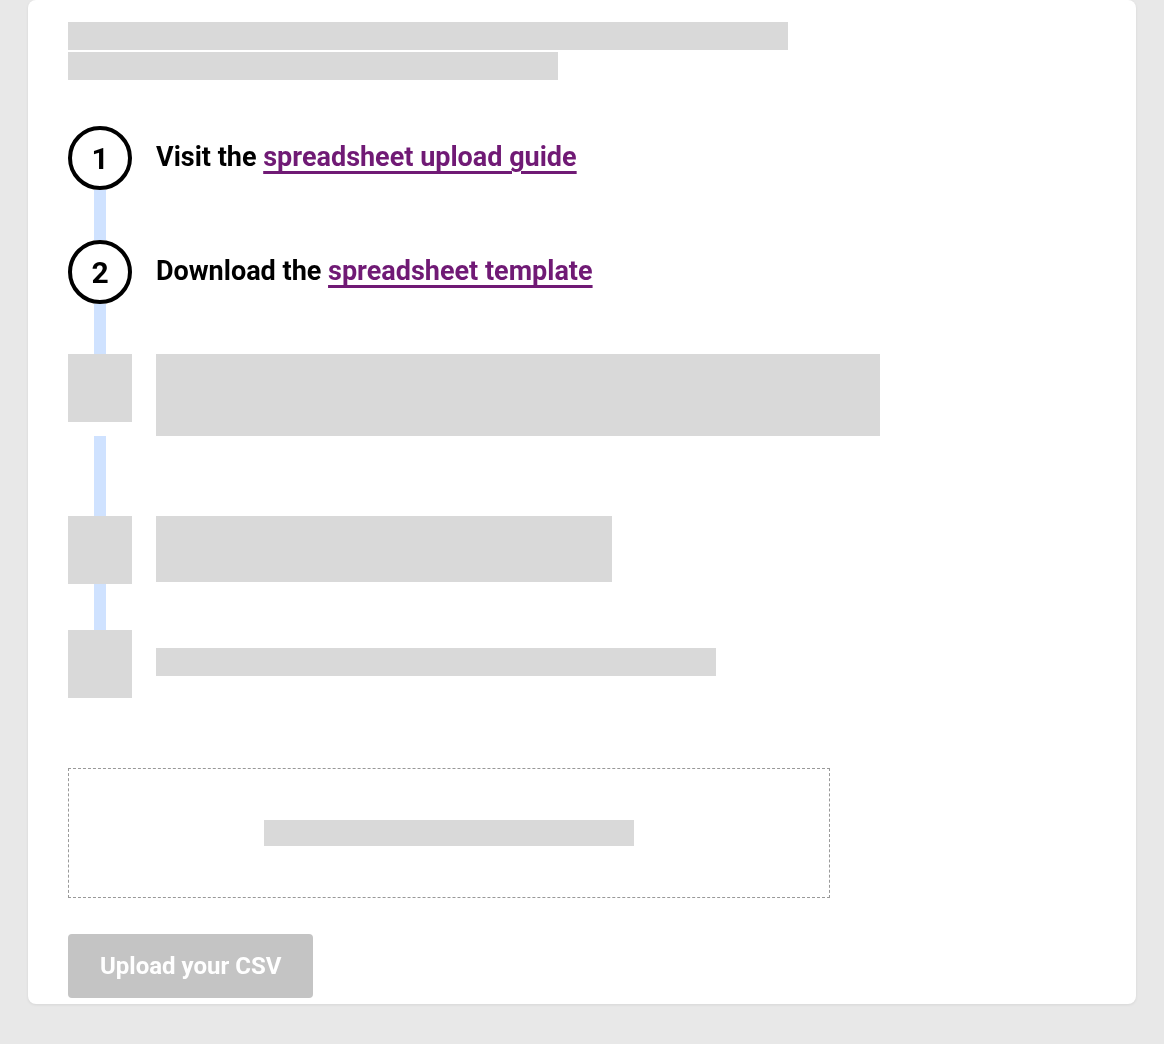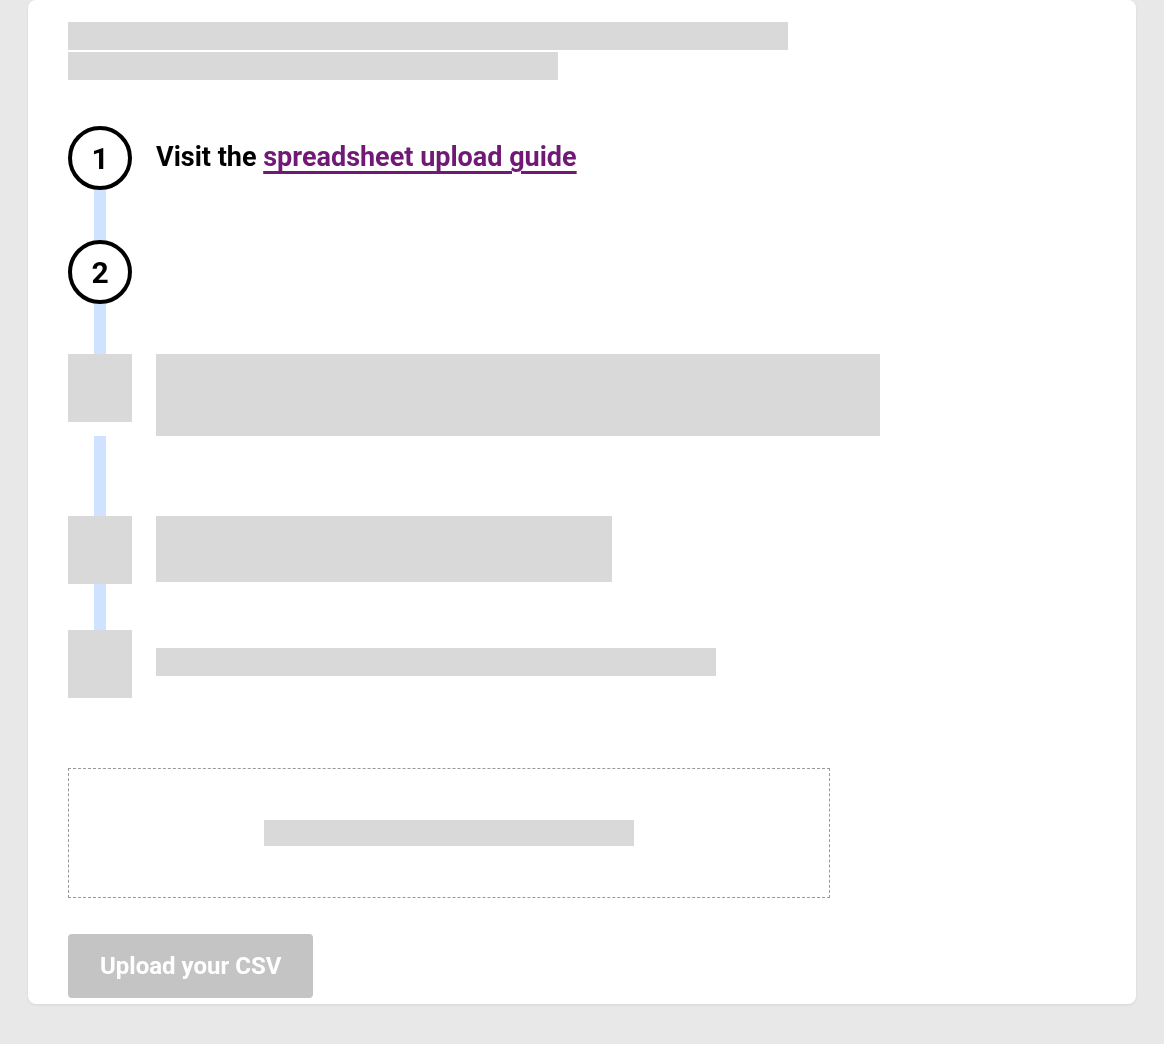--- a/index.html
+++ b/index.html
@@ -195,20 +195,23 @@
     </div>
 
     <div class="connector">
       <div class="connector-line h1"></div>
     </div>
 
     <div class="step-row">
       <div class="step-marker">
         <div class="step-circle">2</div>
       </div>
+      <div class="step-content">
+        <span>Download the </span><a class="link">spreadsheet template</a>
+      </div>
     </div>
 
     <div class="connector">
       <div class="connector-line h1"></div>
     </div>
 
     <div class="step-row">
       <div class="step-marker">
         <div class="step-square"></div>
       </div>

